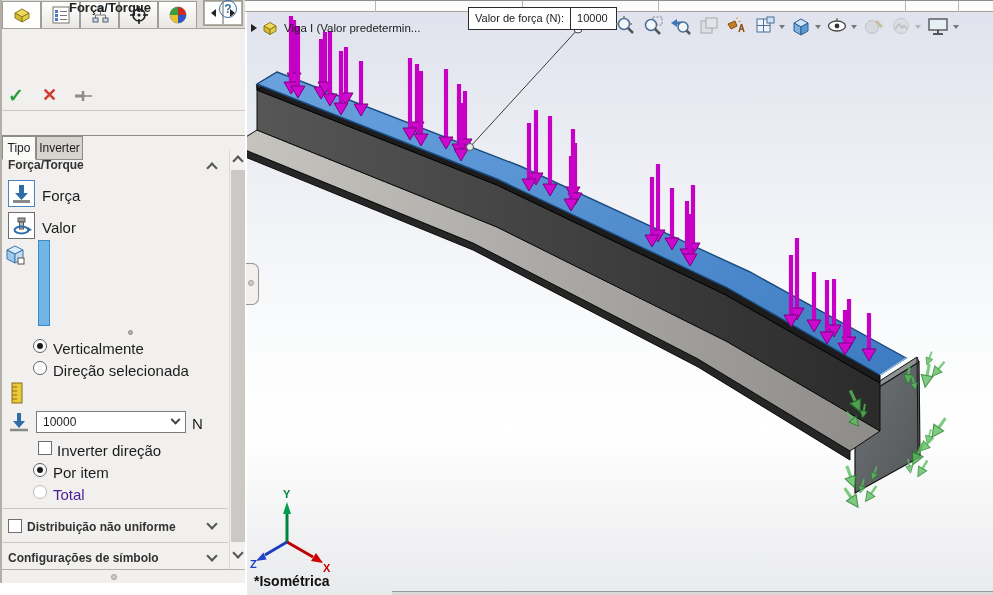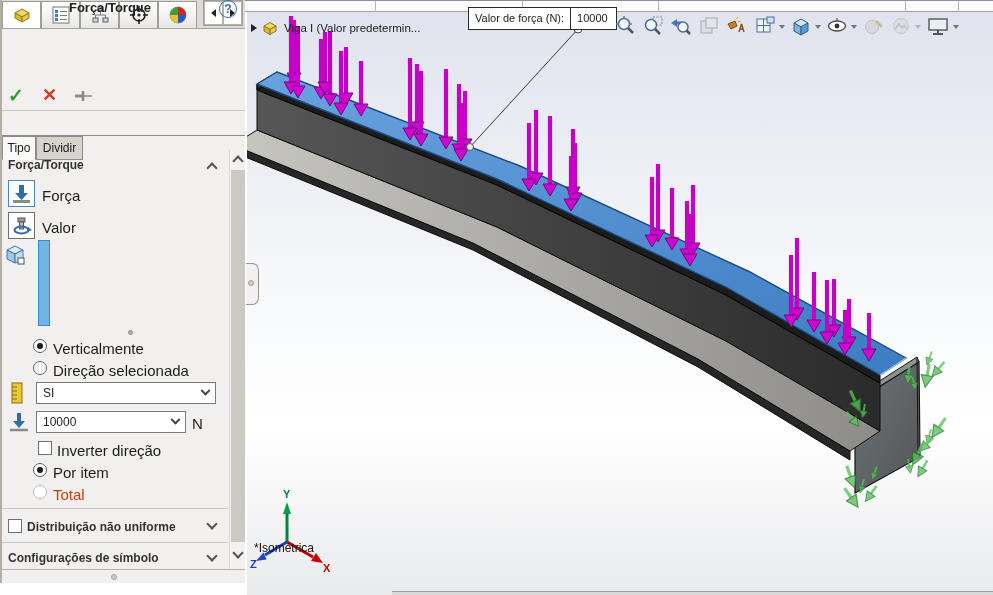--- a/index.html
+++ b/index.html
@@ -66,21 +66,21 @@
   .radio.sel::after { content:''; display:block; width:6px; height:6px; border-radius:50%; background:#1a1a1a; margin:3px; }
   .radio.disabled { border-color:#bdbdbd; }
   .cb { position:absolute; width:14px; height:14px; border:1px solid #6e6e6e; background:#fff; }
 
   .dd { position:absolute; height:22px; background:#fff; border:1px solid #7a7a7a; font-size:12px;
     display:flex; align-items:center; padding:0 6px; }
   .dd .ddchev { margin-left:auto; width:7px; height:7px; border-right:2px solid #444; border-bottom:2px solid #444;
     transform:rotate(45deg) translate(-2px,-2px); }
 
   .sep { position:absolute; left:2px; width:226px; height:1px; background:#cdc9c2; }
-  .disabled-label { color:#c2410c; }
+  .disabled-label { color:#4c1d95; }
 
   
   #pm-scrollbar { left:229px; top:150px; width:16px; height:419px; background:#f2f1ef; border-left:1px solid #dddad5; }
   #pm-thumb { position:absolute; left:1px; top:20px; width:14px; height:372px; background:#ccc9c4; }
   #pm-footer-sep { left:0; top:569px; width:245px; height:1px; background:#b5b1aa; }
 
   
   #graphics { left:247px; top:12px; width:746px; height:583px;
     background:linear-gradient(180deg,#e0e3ed 0%, #eceef4 25%, #fafbfc 55%, #ffffff 72%, #e9eaec 100%); }
   #gfx { position:absolute; left:0; top:0; }
@@ -91,21 +91,21 @@
   #callout { left:221px; top:-5px; display:flex; border:1px solid #2b2b2b; background:#fff; font-size:11px; height:23px; }
   #callout .cell { padding:4px 6px; white-space:nowrap; }
   #callout .val { border-left:1px solid #2b2b2b; width:46px; }
 
   #headsup { left:366px; top:2px; display:flex; align-items:center; gap:3px; }
   .hibtn { display:flex; align-items:center; padding:1px; }
   .caret { width:0; height:0; border-left:3.5px solid transparent; border-right:3.5px solid transparent;
     border-top:4px solid #777; margin-left:2px; }
   .caret.dis { border-top-color:#b5b5b5; }
 
-  #view-label { left:7px; top:529px; font-weight:normal; font-size:12px; color:#101010; }
+  #view-label { left:7px; top:561px; font-weight:bold; font-size:14px; color:#101010; }
 
   #splitter-tab { left:-1px; top:251px; width:13px; height:42px; background:#f1f0ee;
     border:1px solid #9a968e; border-left:none; border-radius:0 7px 7px 0; }
   #gfx-bottom-strip { left:145px; bottom:0; width:601px; height:4px; background:#d9d9d9; border-top:1px solid #9b9b9b; }
 </style>
 </head>
 <body>
 
 <div id="app">
 
@@ -189,21 +189,21 @@
     <div id="btn-pin" class="abs">
       <svg width="20" height="12">
         <line x1="1" y1="6" x2="8" y2="6" stroke="#8a8a8a" stroke-width="3"></line>
         <line x1="9" y1="1" x2="9" y2="11" stroke="#8a8a8a" stroke-width="2.5"></line>
         <line x1="10" y1="6" x2="18" y2="6" stroke="#8a8a8a" stroke-width="1.5"></line>
       </svg>
     </div>
     <div id="pm-actions-sep" class="abs"></div>
 
     <div id="subtab-tipo" class="subtab">Tipo</div>
-    <div id="subtab-dividir" class="subtab">Dividir</div>
+    <div id="subtab-dividir" class="subtab">Inverter</div>
     <div id="subtab-line" class="abs"></div>
 
     <div class="abs grp-header" style="left:8px;top:158px">Força/Torque</div>
     <span class="chev up" style="left:208px;top:164px"></span>
 
     <div class="icon-btn" style="left:8px;top:180px;border-color:#4a85c2">
       <svg width="21" height="21">
         <line x1="10.5" y1="2" x2="10.5" y2="11" stroke="#2e6da8" stroke-width="5"></line>
         <polygon points="4,10 17,10 10.5,17" fill="#2e6da8"></polygon>
         <line x1="2" y1="18.5" x2="19" y2="18.5" stroke="#8a8a8a" stroke-width="3"></line>
@@ -238,24 +238,20 @@
     <div class="row-label" style="left:53px;top:362px">Direção selecionada</div>
 
     <div class="abs" style="left:10px;top:382px">
       <svg width="14" height="22">
         <rect x="2" y="1" width="10" height="20" fill="#e8c93c" stroke="#8a6d14"></rect>
         <line x1="2" y1="5" x2="7" y2="5" stroke="#8a6d14"></line>
         <line x1="2" y1="9" x2="7" y2="9" stroke="#8a6d14"></line>
         <line x1="2" y1="13" x2="7" y2="13" stroke="#8a6d14"></line>
         <line x1="2" y1="17" x2="7" y2="17" stroke="#8a6d14"></line>
       </svg>
-    </div>
-    <div class="dd" style="left:36px;top:382px;width:180px">
-      <span>SI</span>
-      <span class="ddchev"></span>
     </div>
 
     <div class="abs" style="left:8px;top:411px">
       <svg width="22" height="22">
         <line x1="11" y1="2" x2="11" y2="11" stroke="#2e6da8" stroke-width="4"></line>
         <polygon points="5,10 17,10 11,17" fill="#2e6da8"></polygon>
         <line x1="2" y1="19" x2="20" y2="19" stroke="#8a8a8a" stroke-width="2.5"></line>
       </svg>
     </div>
     <div class="dd" style="left:36px;top:411px;width:150px">

